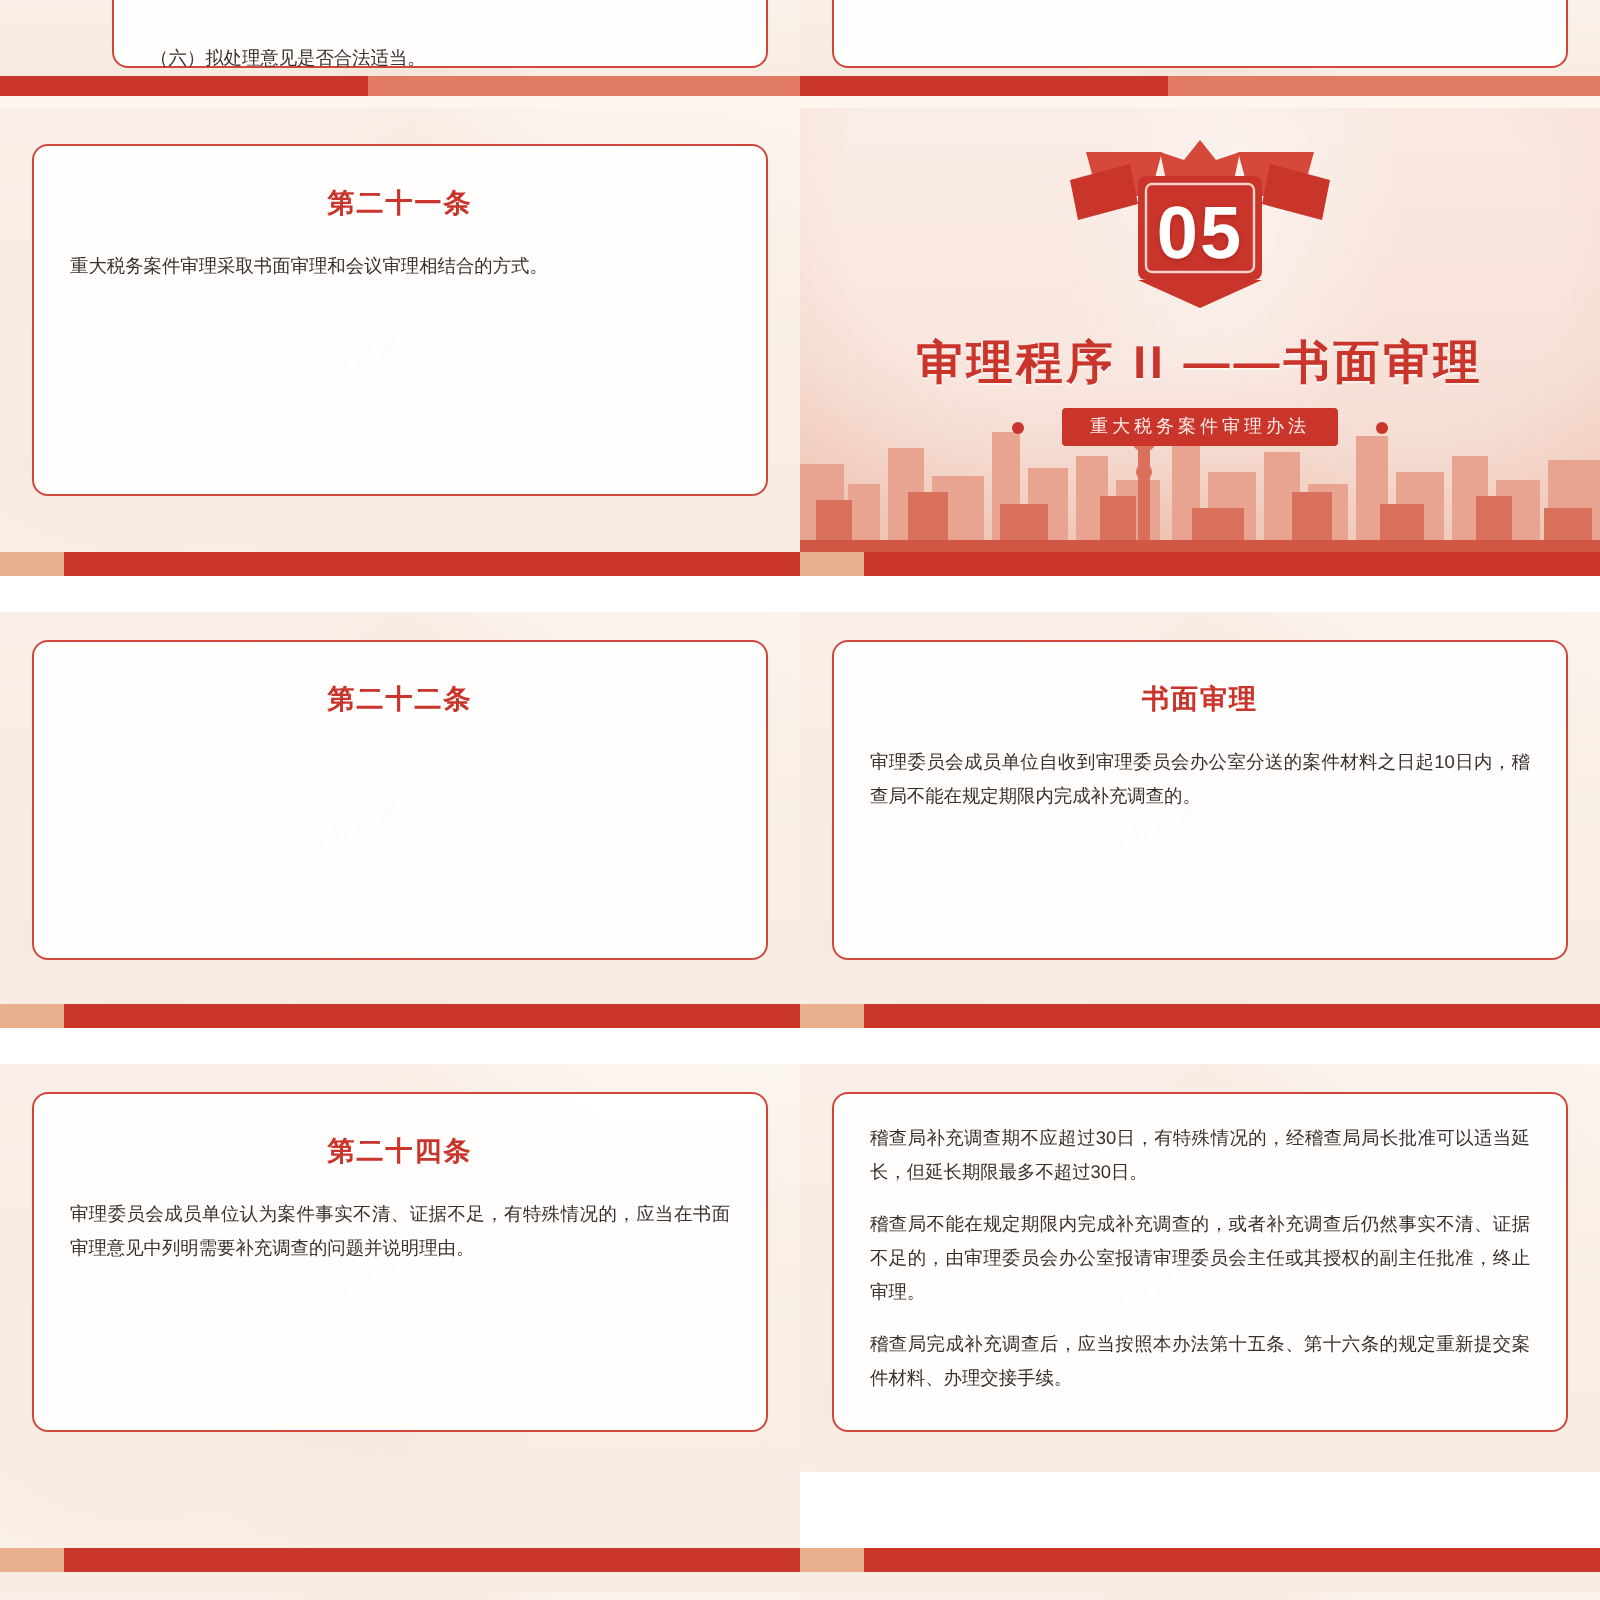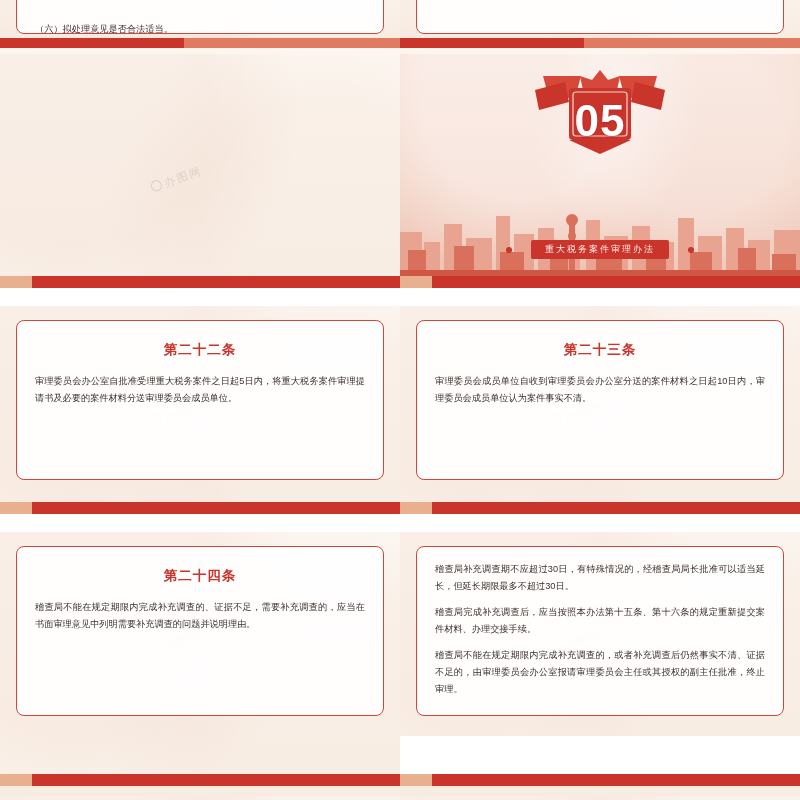--- a/index.html
+++ b/index.html
@@ -96,35 +96,35 @@
   }
   .skyline{
     position:absolute;left:0;right:0;bottom:0;height:96px;
   }
   .emblem{
     position:absolute;left:50%;top:14px;transform:translateX(-50%);
     width:150px;height:92px;
   }
   .sec-num{
     position:absolute;left:50%;top:42px;transform:translateX(-50%);
-    color:#ffffff;font-size:44px;font-weight:bold;letter-spacing:1px;
+    color:#ffffff;font-size:37px;font-weight:bold;letter-spacing:1px;
     text-shadow:0 1px 2px rgba(140,30,20,.45);
   }
   .sec-title{
     position:absolute;left:0;right:0;top:112px;
     text-align:center;
     color:#c9342b;
     font-size:23px;
     font-weight:bold;
     letter-spacing:2px;
     text-shadow:0 1px 0 rgba(255,255,255,.6);
   }
   .sec-sub-wrap{
     position:absolute;left:50%;top:150px;transform:translateX(-50%);
-    display:flex;align-items:center;gap:19px;margin-top:36px;
+    display:flex;align-items:center;gap:19px;
   }
   .sec-sub{
     background:#c9342b;color:#ffeee9;font-size:9px;letter-spacing:2px;
     padding:3px 14px;border-radius:2px;
   }
   .dot{width:6px;height:6px;border-radius:50%;background:#c9342b;}
   
   .wm{
     position:absolute;
     color:rgba(120,120,120,.20);
@@ -143,21 +143,21 @@
   .partial-top{height:38px;}
   .partial-top .card{margin-top:-86px;min-height:0;padding-bottom:10px;}
   .cut-bottom{height:62px;overflow:hidden;}
 </style>
 </head>
 <body>
 
 <div class="grid">
 
   <div class="cell partial-top">
-    <div class="slide" style="height:38px;">
+    <div class="slide" style="height:38px;padding-left:40px;">
       <div class="texture"></div>
       <div class="card" style="margin-top:-86px;min-height:0;height:120px;">
         <div class="para" style="margin-top:92px;">（六）拟处理意见是否合法适当。</div>
       </div>
     </div>
   </div>
 
   <div class="cell partial-top">
     <div class="slide" style="height:38px;">
       <div class="texture"></div>
@@ -179,20 +179,24 @@
         <div class="seg1"></div>
         <div class="seg2"></div>
       </div>
     <div style="height:6px;background:#fdf6ef;"></div>
   </div>
 
   <div class="cell">
     <div class="slide" style="height:222px;">
       <div class="texture"></div>
       <div class="wm" style="left:150px;top:118px;"><span class="wm-ring"></span><span>办图网</span></div>
+      <div class="card" style="margin-top:18px;min-height:176px;">
+        <div class="card-title">第二十一条</div>
+        <div class="para">重大税务案件审理采取书面审理和会议审理相结合的方式。</div>
+      </div>
     </div>
   </div>
 
   <div class="cell">
     <div class="sec" style="height:222px;">
       <div class="grain"></div>
 
       <svg class="skyline" viewBox="0 0 400 96" preserveAspectRatio="none">
         <g fill="#e8a491">
           <rect x="0" y="52" width="22" height="44"></rect>
@@ -235,20 +239,21 @@
         <path d="M132 8 L94 8 L100 30 L126 30 Z" fill="#d6483a"></path>
         <path d="M10 22 L40 14 L44 34 L14 42 Z" fill="#c9342b"></path>
         <path d="M140 22 L110 14 L106 34 L136 42 Z" fill="#c9342b"></path>
         <path d="M75 2 L83 12 L95 8 L92 22 L58 22 L55 8 L67 12 Z" fill="#d6483a"></path>
         <rect x="44" y="20" width="62" height="52" rx="4" fill="#c9342b"></rect>
         <path d="M44 72 L75 86 L106 72 Z" fill="#c9342b"></path>
         <rect x="48" y="24" width="54" height="44" rx="3" fill="none" stroke="#f2d6cc" stroke-width="1.2"></rect>
       </svg>
       <div class="sec-num">05</div>
 
+      <div class="sec-title">审理程序 II ——书面审理</div>
       <div class="sec-sub-wrap">
         <span class="dot"></span>
         <span class="sec-sub">重大税务案件审理办法</span>
         <span class="dot"></span>
       </div>
     </div>
   </div>
 
   <div class="cell">
     <div class="botbar">
@@ -264,32 +269,31 @@
       </div>
     <div style="height:18px;background:#ffffff;"></div>
   </div>
 
   <div class="cell">
     <div class="slide" style="height:196px;">
       <div class="texture"></div>
       <div class="wm" style="left:150px;top:100px;"><span class="wm-ring"></span><span>办图网</span></div>
       <div class="card" style="margin-top:14px;min-height:160px;">
         <div class="card-title">第二十二条</div>
-        <div class="para">审理委员会办公室自批准受理重大税务案件之日起5日内，将重大税务案件审理提请书及必要的案件材料分送审理委员会成员单位。</div>
       </div>
     </div>
   </div>
 
   <div class="cell">
     <div class="slide" style="height:196px;">
       <div class="texture"></div>
       <div class="wm" style="left:150px;top:100px;"><span class="wm-ring"></span><span>办图网</span></div>
       <div class="card" style="margin-top:14px;min-height:160px;">
-        <div class="card-title">第二十三条</div>
-        <div class="para">审理委员会成员单位自收到审理委员会办公室分送的案件材料之日起10日内，审理委员会成员单位认为案件事实不清。</div>
+        <div class="card-title">书面审理</div>
+        <div class="para">审理委员会成员单位自收到审理委员会办公室分送的案件材料之日起10日内，稽查局不能在规定期限内完成补充调查的。</div>
       </div>
     </div>
   </div>
 
   <div class="cell">
     <div class="botbar">
         <div class="b1"></div>
         <div class="b2"></div>
       </div>
     <div style="height:18px;background:#ffffff;"></div>
@@ -301,33 +305,33 @@
       </div>
     <div style="height:18px;background:#ffffff;"></div>
   </div>
 
   <div class="cell">
     <div class="slide" style="height:242px;">
       <div class="texture"></div>
       <div class="wm" style="left:150px;top:104px;"><span class="wm-ring"></span><span>办图网</span></div>
       <div class="card" style="margin-top:14px;min-height:170px;">
         <div class="card-title">第二十四条</div>
-        <div class="para">稽查局不能在规定期限内完成补充调查的、证据不足，需要补充调查的，应当在书面审理意见中列明需要补充调查的问题并说明理由。</div>
+        <div class="para">审理委员会成员单位认为案件事实不清、证据不足，有特殊情况的，应当在书面审理意见中列明需要补充调查的问题并说明理由。</div>
       </div>
     </div>
   </div>
 
   <div class="cell">
     <div class="slide" style="height:204px;">
       <div class="texture"></div>
       <div class="wm" style="left:150px;top:104px;"><span class="wm-ring"></span><span>办图网</span></div>
       <div class="card" style="margin-top:14px;min-height:170px;">
         <div class="para">稽查局补充调查期不应超过30日，有特殊情况的，经稽查局局长批准可以适当延长，但延长期限最多不超过30日。</div>
+        <div class="para">稽查局不能在规定期限内完成补充调查的，或者补充调查后仍然事实不清、证据不足的，由审理委员会办公室报请审理委员会主任或其授权的副主任批准，终止审理。</div>
         <div class="para">稽查局完成补充调查后，应当按照本办法第十五条、第十六条的规定重新提交案件材料、办理交接手续。</div>
-        <div class="para">稽查局不能在规定期限内完成补充调查的，或者补充调查后仍然事实不清、证据不足的，由审理委员会办公室报请审理委员会主任或其授权的副主任批准，终止审理。</div>
       </div>
     </div>
   </div>
 
   <div class="cell">
     <div class="botbar">
         <div class="b1"></div>
         <div class="b2"></div>
       </div>
     <div style="height:10px;background:#f6ece1;"></div>

